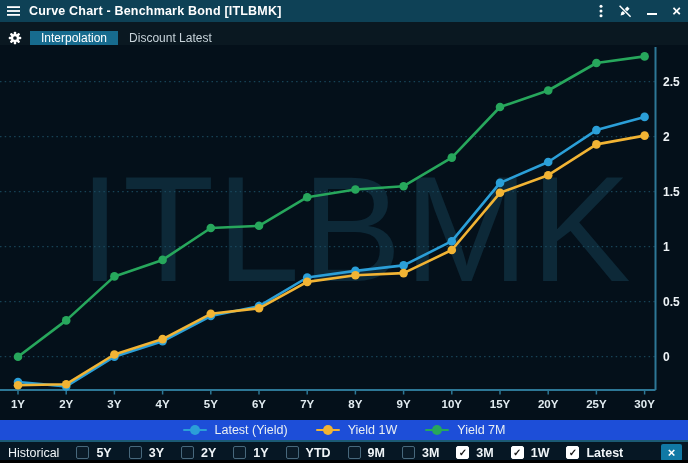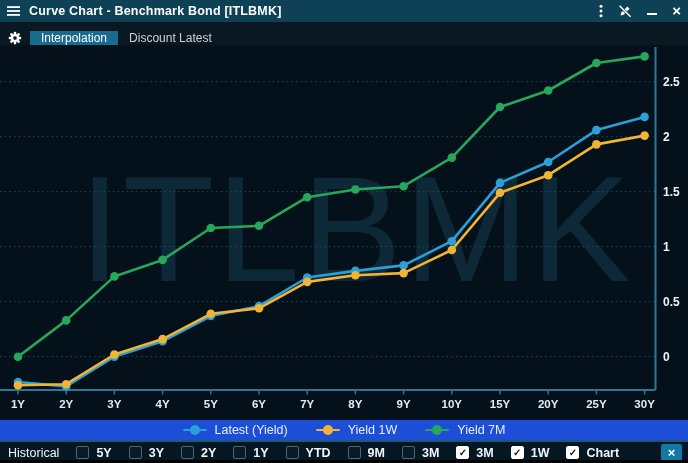--- a/index.html
+++ b/index.html
@@ -267,19 +267,19 @@
         <span class="cb-item">
           <span class="box checked">✓</span>
           <span class="cb-label">3M</span>
         </span>
         <span class="cb-item">
           <span class="box checked">✓</span>
           <span class="cb-label">1W</span>
         </span>
         <span class="cb-item">
           <span class="box checked">✓</span>
-          <span class="cb-label">Chart</span>
+          <span class="cb-label">Latest</span>
         </span>
       </span>
     <span class="x-btn">×</span>
   </div>
 
 </div>
 
 </body></html>

